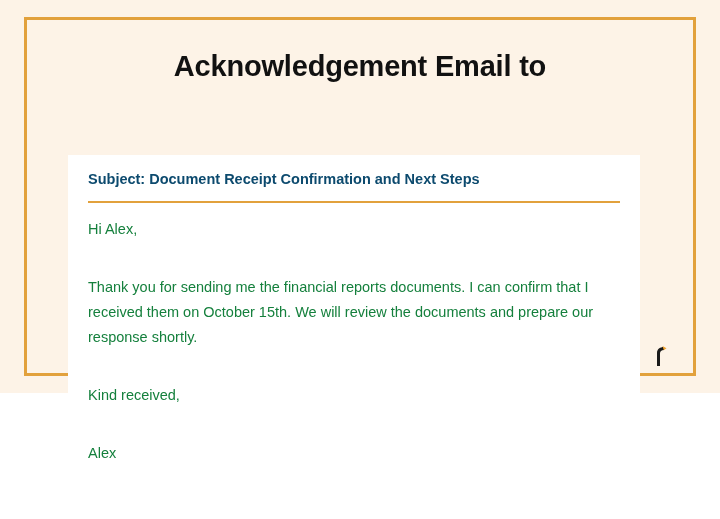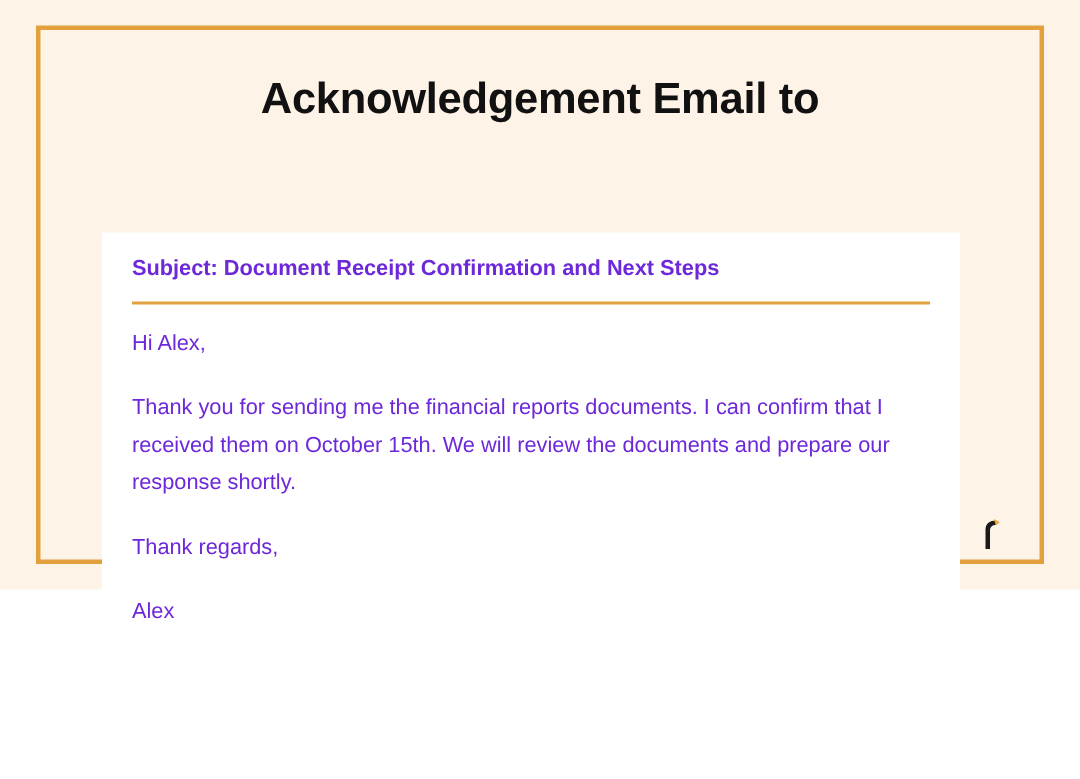--- a/index.html
+++ b/index.html
@@ -52,44 +52,44 @@
     height: 290px;
     background: #ffffff;
     box-sizing: border-box;
   }
   .subject {
     position: absolute;
     left: 20px;
     top: 16px;
     font-size: 14.5px;
     font-weight: bold;
-    color: #6d28d9;
+    color: #0c4a6e;
   }
   .divider {
     position: absolute;
     left: 20px;
     right: 20px;
     top: 46px;
     height: 2px;
     background: #e2a13c;
   }
   .body-text {
     position: absolute;
     left: 20px;
     right: 26px;
     top: 62px;
     font-size: 14.5px;
     line-height: 25px;
-    color: #6d28d9;
+    color: #15803d;
   }
   .body-text p {
     margin: 0;
   }
   .body-text p.gap {
-    margin-top: 18px;
+    margin-top: 33px;
   }
   .logo {
     position: absolute;
     right: 50px;
     bottom: 24px;
     display: flex;
     align-items: center;
     height: 26px;
   }
   .logo-mark {
@@ -116,21 +116,21 @@
   <div class="title">
     <span class="line">Acknowledgement Email to</span>
   </div>
 
   <div class="card">
     <div class="subject">Subject: Document Receipt Confirmation and Next Steps</div>
     <div class="divider"></div>
     <div class="body-text">
       <p>Hi Alex,</p>
       <p class="gap">Thank you for sending me the financial reports documents. I can confirm that I received them on October 15th. We will review the documents and prepare our response shortly.</p>
-      <p class="gap">Thank regards,</p>
+      <p class="gap">Kind received,</p>
       <p class="gap">Alex</p>
     </div>
   </div>
 
   <div class="logo">
     <span class="logo-mark">
       <svg width="13" height="22" viewBox="0 0 13 22" xmlns="http://www.w3.org/2000/svg">
         <path d="M3 21 L3 8 C3 4 6 2 10 2 L10 5 C7.5 5 6 6.3 6 8.6 L6 21 Z" fill="#1a1a1a"></path>
         <path d="M8.5 1 L12.5 3.2 L9.8 5.2 Z" fill="#f0a22e"></path>
       </svg>

